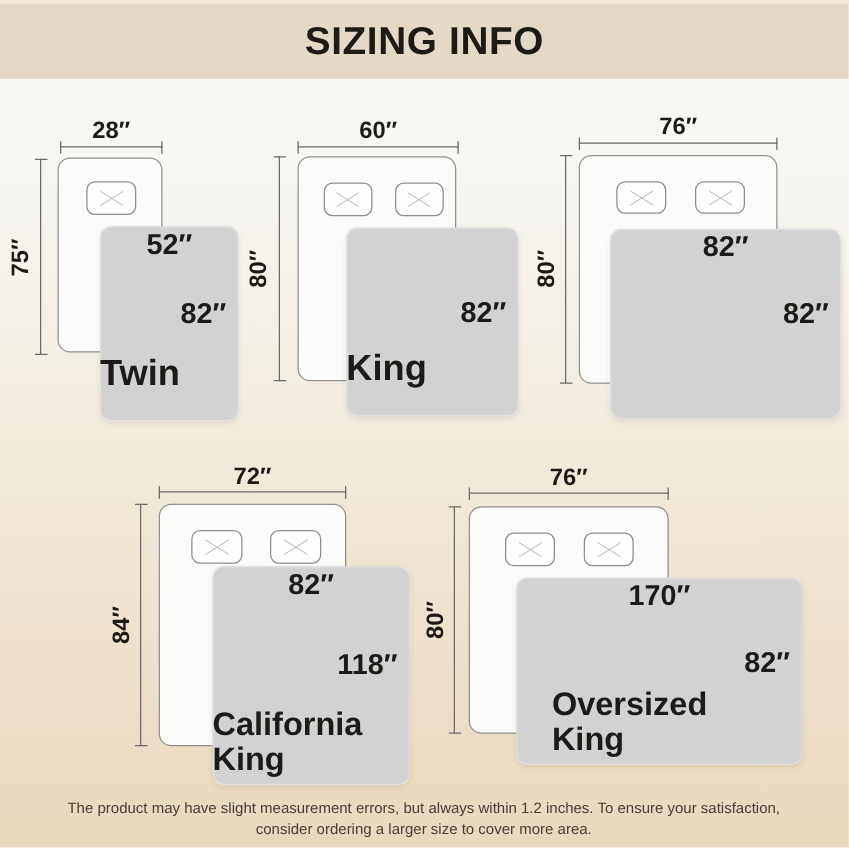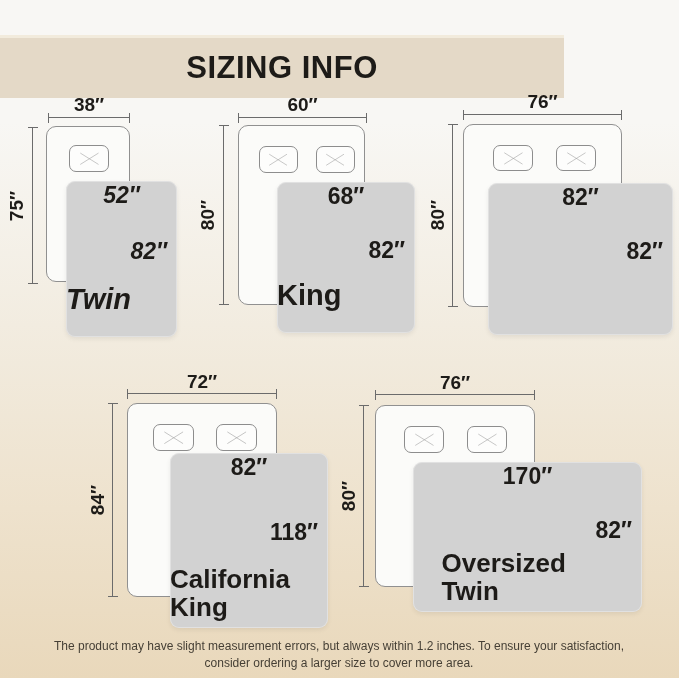--- a/index.html
+++ b/index.html
@@ -15,24 +15,24 @@
     --text_dark:#1d1b18;
     --footer_text:#453f35;
   }
   *{margin:0;padding:0;box-sizing:border-box;}
   body{font-family:"Liberation Sans","DejaVu Sans",sans-serif;background:#fff;}
   .canvas{
     position:relative;width:679px;height:678px;overflow:hidden;
     background:linear-gradient(180deg,var(--bg_top) 0%,var(--bg_top) 18%,var(--bg_mid) 48%,#eee2cd 75%,var(--bg_bottom) 100%);
   }
   .header{
-    position:absolute;left:0;top:0;width:564px;height:63px;
+    position:absolute;left:0;top:0;width:679px;height:63px;
     background:var(--header_bg);
     border-top:3px solid var(--header_strip);
-    display:flex;align-items:center;justify-content:center;margin-top:35px;
+    display:flex;align-items:center;justify-content:center;
   }
   .header .title{
     font-size:31px;font-weight:800;letter-spacing:.5px;color:var(--text_dark);
   }
   
   .dim-h{position:absolute;height:1px;background:var(--line);}
   .dim-h::before,.dim-h::after{content:"";position:absolute;top:-4.5px;width:1px;height:10px;background:var(--line);}
   .dim-h::before{left:0;} .dim-h::after{right:0;}
   .dim-v{position:absolute;width:1px;background:var(--line);}
   .dim-v::before,.dim-v::after{content:"";position:absolute;left:-4.5px;height:1px;width:10px;background:var(--line);}
@@ -76,33 +76,33 @@
 </head>
 <body>
 
 <div class="canvas">
 
   <div class="header">
     <div class="title">SIZING INFO</div>
   </div>
 
   <div>
-    <div class="dim-label" style="left:48px;top:94px;width:82px;">38″</div>
+    <div class="dim-label" style="left:48px;top:94px;width:82px;">28″</div>
     <div class="dim-h" style="left:48px;top:117px;width:82px;"></div>
     <div class="dim-label rot" style="left:-5px;top:195px;width:44px;">75″</div>
     <div class="dim-v" style="left:32px;top:127px;height:157px;"></div>
     <div class="bed" style="left:46px;top:126px;width:84px;height:156px;">
       <div class="pillow" style="left:22px;top:18px;width:40px;height:27px;">
         <svg viewBox="0 0 40 26">
             <line x1="4" y1="3" x2="36" y2="23"></line>
             <line x1="36" y1="3" x2="4" y2="23"></line>
           </svg>
       </div>
     </div>
-    <div class="blanket" style="left:66px;top:181px;width:111px;height:156px;font-style:italic;">
+    <div class="blanket" style="left:80px;top:181px;width:111px;height:156px;">
       <div class="bw">52″</div>
       <div class="bh">82″</div>
       <div class="bname single">Twin</div>
     </div>
   </div>
 
   <div>
     <div class="dim-label" style="left:238px;top:94px;width:129px;">60″</div>
     <div class="dim-h" style="left:238px;top:117px;width:129px;"></div>
     <div class="dim-label rot" style="left:186px;top:204px;width:44px;">80″</div>
@@ -115,21 +115,20 @@
           </svg>
       </div>
       <div class="pillow" style="left:77px;top:20px;width:39px;height:27px;">
         <svg viewBox="0 0 40 26">
             <line x1="4" y1="3" x2="36" y2="23"></line>
             <line x1="36" y1="3" x2="4" y2="23"></line>
           </svg>
       </div>
     </div>
     <div class="blanket" style="left:277px;top:182px;width:138px;height:151px;">
-      <div class="bw">68″</div>
       <div class="bh">82″</div>
       <div class="bname single">King</div>
     </div>
   </div>
 
   <div>
     <div class="dim-label" style="left:463px;top:91px;width:159px;">76″</div>
     <div class="dim-h" style="left:463px;top:114px;width:159px;"></div>
     <div class="dim-label rot" style="left:416px;top:204px;width:44px;">80″</div>
     <div class="dim-v" style="left:452px;top:124px;height:183px;"></div>
@@ -195,20 +194,20 @@
         <svg viewBox="0 0 40 26">
             <line x1="4" y1="3" x2="36" y2="23"></line>
             <line x1="36" y1="3" x2="4" y2="23"></line>
           </svg>
       </div>
     </div>
     <div class="blanket" style="left:413px;top:462px;width:229px;height:150px;">
       <div class="bw">170″</div>
       <div class="bh">82″</div>
       <div class="bname double">
-          <span class="wrapbox" style="width:172px;">Oversized Twin</span>
+          <span class="wrapbox" style="width:172px;">Oversized King</span>
         </div>
     </div>
   </div>
 
   <div class="footer-note">The product may have slight measurement errors, but always within 1.2 inches. To ensure your satisfaction, consider ordering a larger size to cover more area.</div>
 
 </div>
 
 </body></html>

